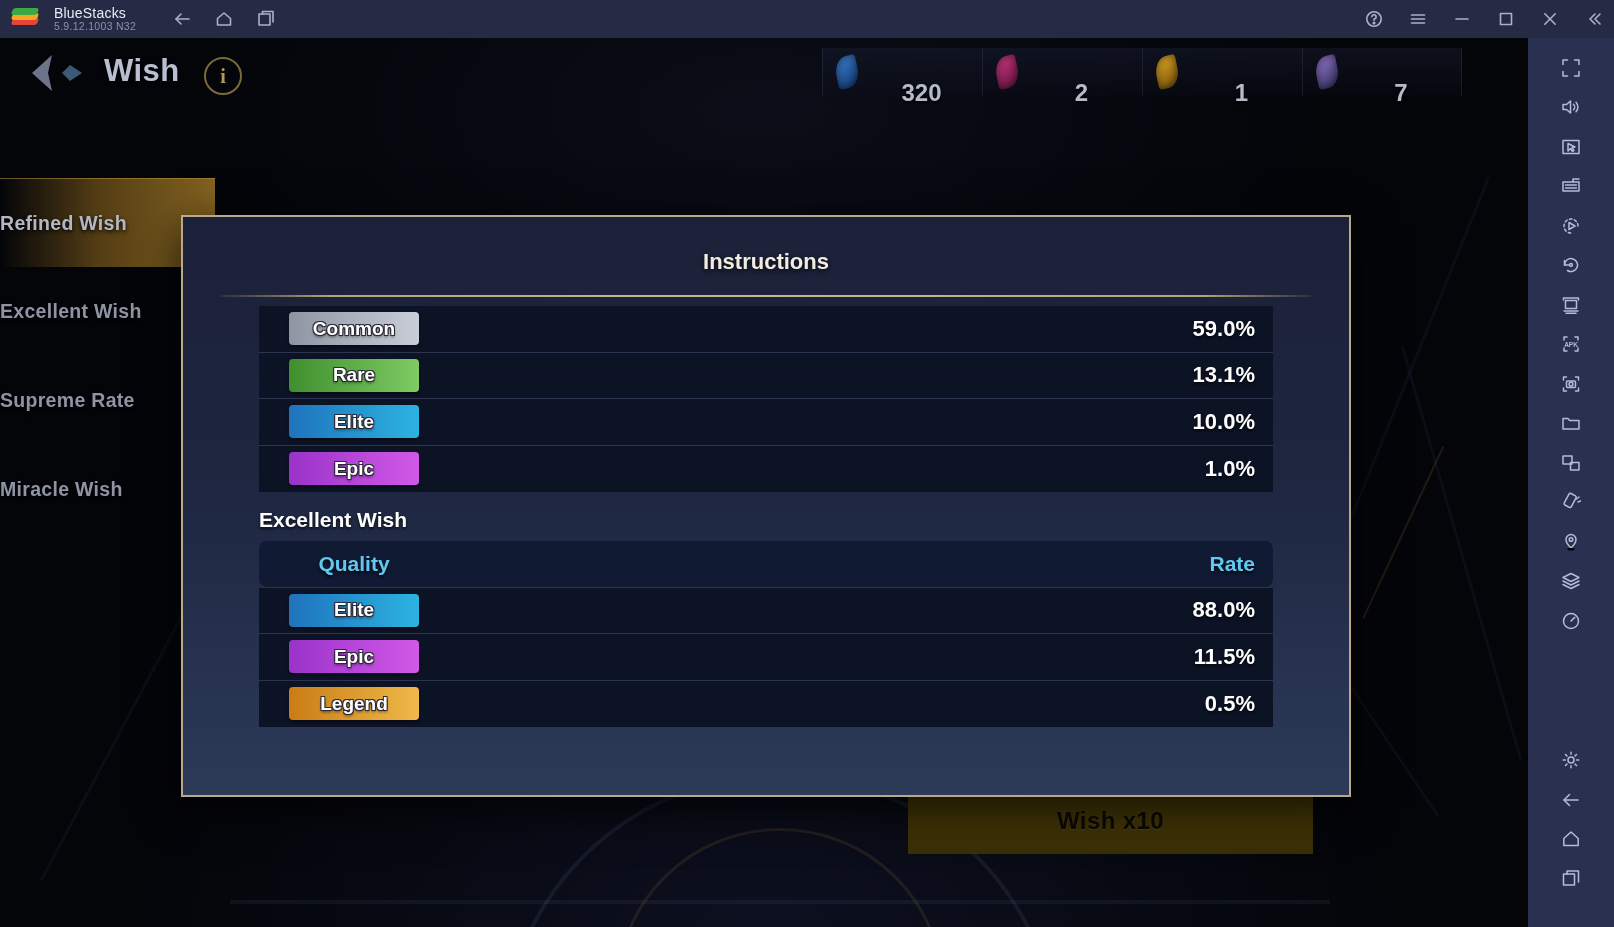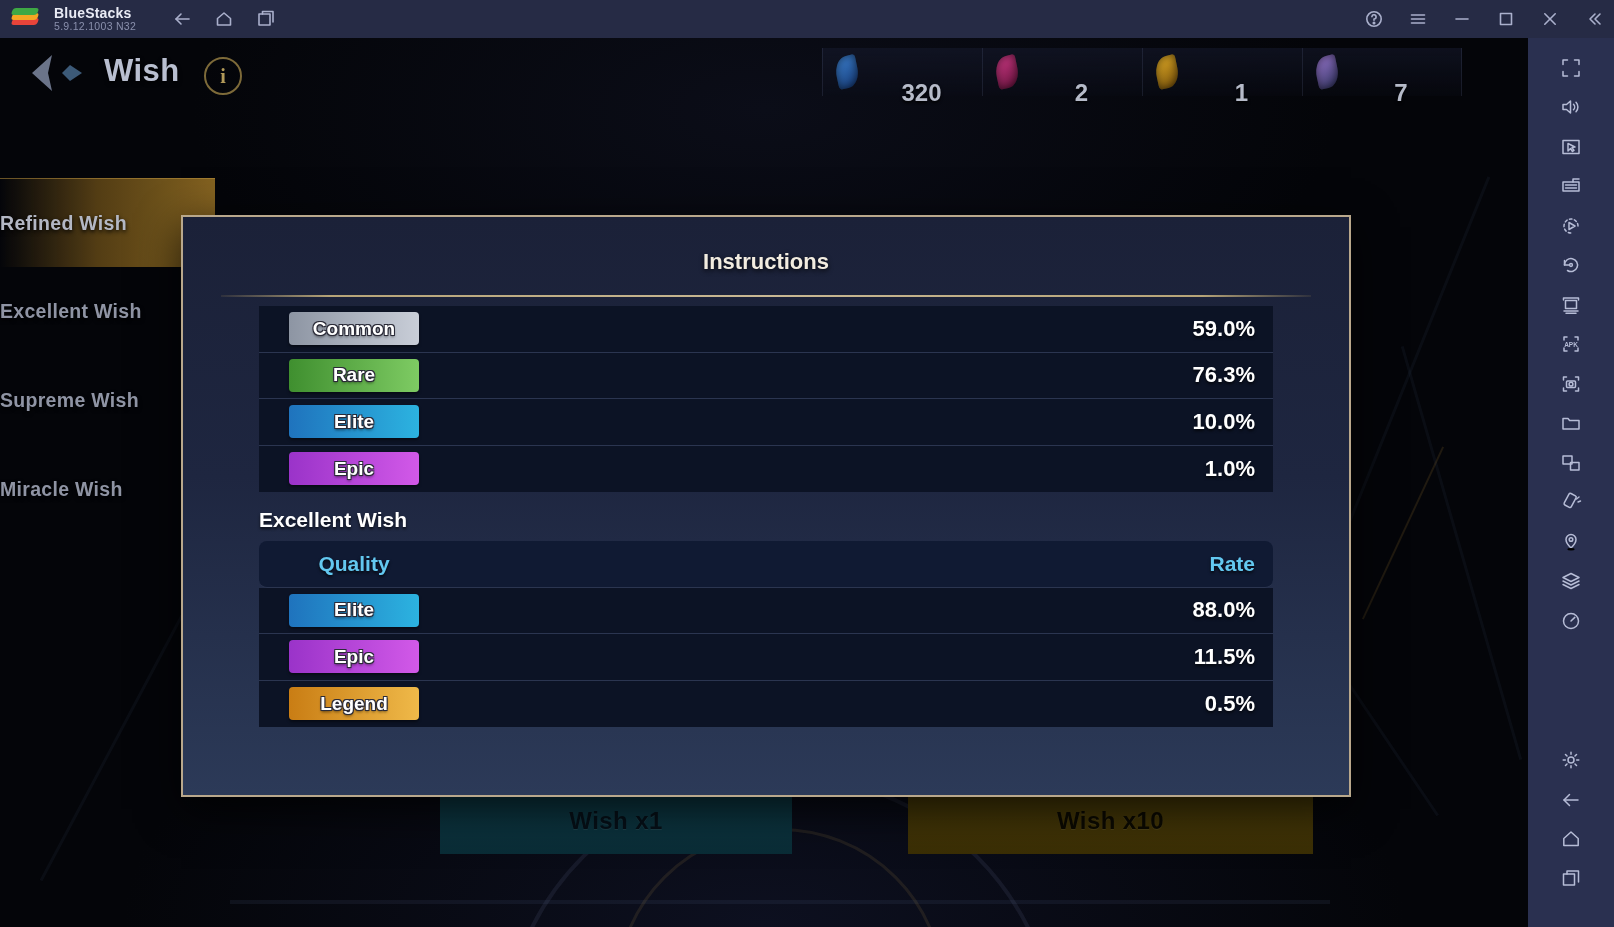--- a/index.html
+++ b/index.html
@@ -15,21 +15,21 @@
   #titlebar {
     position: absolute; left: 0; top: 0; width: 1614px; height: 38px;
     background: #262b45; display: flex; align-items: center;
   }
   #bs-logo { width: 30px; height: 24px; margin-left: 12px; position: relative; }
   #bs-logo .lay { position: absolute; left: 0; width: 26px; height: 7px; border-radius: 3px; }
   #bs-logo .l1 { top: 11px; background: #e8443a; transform: skewX(-20deg); }
   #bs-logo .l2 { top: 6px; background: #f5a623; transform: skewX(-20deg); }
   #bs-logo .l3 { top: 1px; background: #3ea845; transform: skewX(-20deg); }
   .bs-name { margin-left: 12px; line-height: 1.05; }
-  .bs-name .n1 { color: #e9ebf5; font-size: 14px; font-weight: bold; letter-spacing: .2px; }
+  .bs-name .n1 { color: #e9ebf5; font-size: 14px; font-weight: normal; letter-spacing: .2px; }
   .bs-name .n2 { color: #8a90ad; font-size: 10.5px; letter-spacing: .3px; }
   #tb-nav { display: flex; align-items: center; gap: 22px; margin-left: 36px; }
   #tb-right { position: absolute; right: 10px; top: 0; height: 38px;
               display: flex; align-items: center; gap: 24px; }
   .tbicon { width: 20px; height: 20px; display: block; }
   .tbicon svg { width: 20px; height: 20px; display: block; }
   .tbicon path, .tbicon line, .tbicon rect, .tbicon circle, .tbicon polyline {
     stroke: #aab0cc; stroke-width: 1.6; fill: none;
     stroke-linecap: round; stroke-linejoin: round;
   }
@@ -318,46 +318,43 @@
     </div>
 
     <div id="sidebar">
       <div class="tab active">
         <span class="lbl">Refined Wish</span>
       </div>
       <div class="tab">
         <span class="lbl">Excellent Wish</span>
       </div>
       <div class="tab">
-        <span class="lbl">Supreme Wish</span>
+        <span class="lbl">Supreme Rate</span>
       </div>
       <div class="tab">
         <span class="lbl">Miracle Wish</span>
       </div>
     </div>
 
-    <div class="wbtn" id="wbtn1">
-      <span>Wish x1</span>
-    </div>
     <div class="wbtn" id="wbtn10">
       <span>Wish x10</span>
     </div>
 
     <div id="dialog">
       <div id="dlg-title">Instructions</div>
       <div id="dlg-divider"></div>
 
       <div class="table">
         <div class="trow">
           <div class="badge" style="background:linear-gradient(90deg,#8d95a3,#c9ced8);">Common</div>
           <div class="rate">59.0%</div>
         </div>
         <div class="trow">
           <div class="badge" style="background:linear-gradient(90deg,#3f8f2f,#7ecb63);">Rare</div>
-          <div class="rate">76.3%</div>
+          <div class="rate">13.1%</div>
         </div>
         <div class="trow">
           <div class="badge" style="background:linear-gradient(90deg,#1f73bd,#2cb3e0);">Elite</div>
           <div class="rate">10.0%</div>
         </div>
         <div class="trow">
           <div class="badge" style="background:linear-gradient(90deg,#9a33c9,#d259e8);">Epic</div>
           <div class="rate">1.0%</div>
         </div>
       </div>

